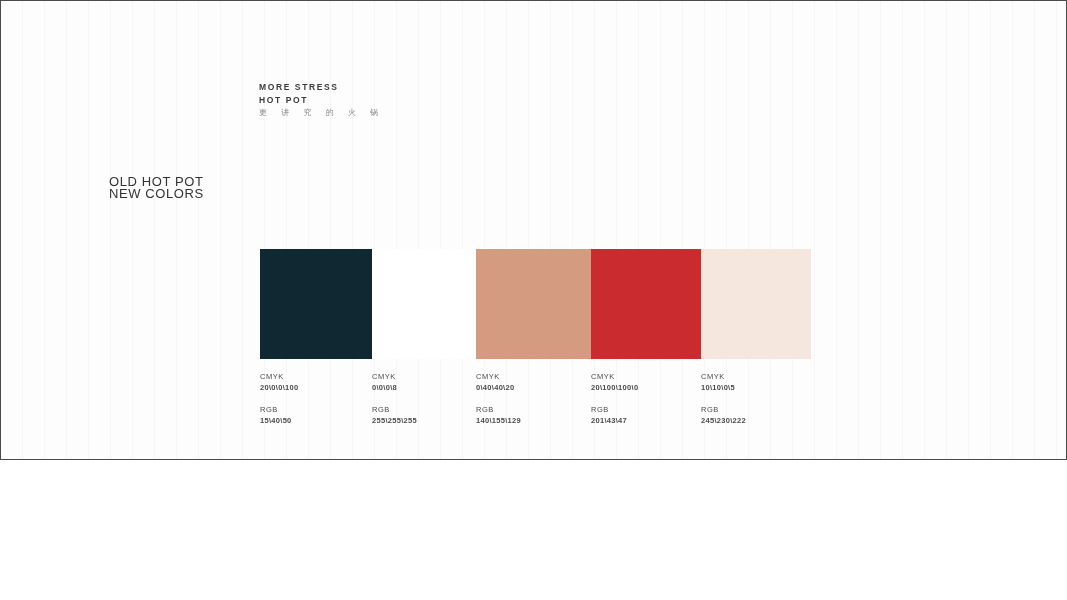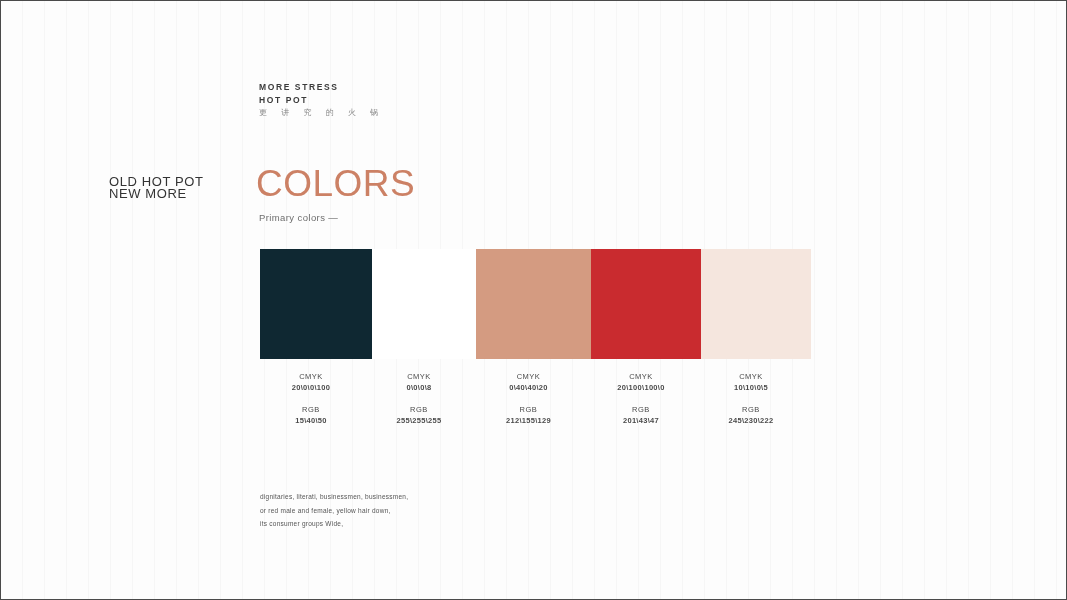--- a/index.html
+++ b/index.html
@@ -10,21 +10,21 @@
     width: 1067px;
     height: 600px;
     background: #ffffff;
     font-family: "Liberation Sans", sans-serif;
     overflow: hidden;
   }
 
   #page {
     position: relative;
     width: 1067px;
-    height: 600px;
+    height: 460px;
     box-sizing: border-box;
     border: 1px solid #4a4a4a;
     background-color: #fdfdfd;
     background-image: repeating-linear-gradient(
         to right,
         #fdfdfd 0px,
         #fdfdfd 21px,
         #f6f6f6 21px,
         #f6f6f6 22px
     );
@@ -102,21 +102,20 @@
     height: 100%;
   }
 
   
   #swatch-specs {
     position: absolute;
     left: 259px;
     top: 370px;
     width: 551px;
     display: flex;
-    text-align: center;
   }
   .spec-col {
     box-sizing: border-box;
     padding-right: 10px;
   }
   .spec-key {
     font-size: 7.5px;
     letter-spacing: 0.5px;
     color: #4a4a4a;
     line-height: 11px;
@@ -154,27 +153,23 @@
 <div id="page">
 
   <div id="brand">
     <div class="brand-line">MORE STRESS</div>
     <div class="brand-line">HOT POT</div>
     <div id="brand-cn">更 讲 究 的 火 锅</div>
   </div>
 
   <div id="left-tagline">
     <div class="tagline-line">OLD HOT POT</div>
-    <div class="tagline-line">NEW MORE</div>
+    <div class="tagline-line">NEW COLORS</div>
   </div>
 
-  <div id="heading-block">
-    <div id="heading-title" style="color: rgb(204, 129, 101);">COLORS</div>
-    <div id="heading-sub">Primary colors —</div>
-  </div>
 
   <div id="swatch-band">
       <div class="swatch" style="width: 112px; background: rgb(15, 40, 50);"></div>
       <div class="swatch" style="width: 104px; background: rgb(255, 255, 255);"></div>
       <div class="swatch" style="width: 115px; background: rgb(212, 155, 129);"></div>
       <div class="swatch" style="width: 110px; background: rgb(201, 43, 47);"></div>
       <div class="swatch" style="width: 110px; background: rgb(245, 230, 222);"></div>
     </div>
 
   <div id="swatch-specs">
@@ -192,21 +187,21 @@
         <div class="spec-group-rgb">
           <div class="spec-key">RGB</div>
           <div class="spec-val">255\255\255</div>
         </div>
       </div>
       <div class="spec-col" style="width: 115px;">
         <div class="spec-key">CMYK</div>
         <div class="spec-val">0\40\40\20</div>
         <div class="spec-group-rgb">
           <div class="spec-key">RGB</div>
-          <div class="spec-val">212\155\129</div>
+          <div class="spec-val">140\155\129</div>
         </div>
       </div>
       <div class="spec-col" style="width: 110px;">
         <div class="spec-key">CMYK</div>
         <div class="spec-val">20\100\100\0</div>
         <div class="spec-group-rgb">
           <div class="spec-key">RGB</div>
           <div class="spec-val">201\43\47</div>
         </div>
       </div>

